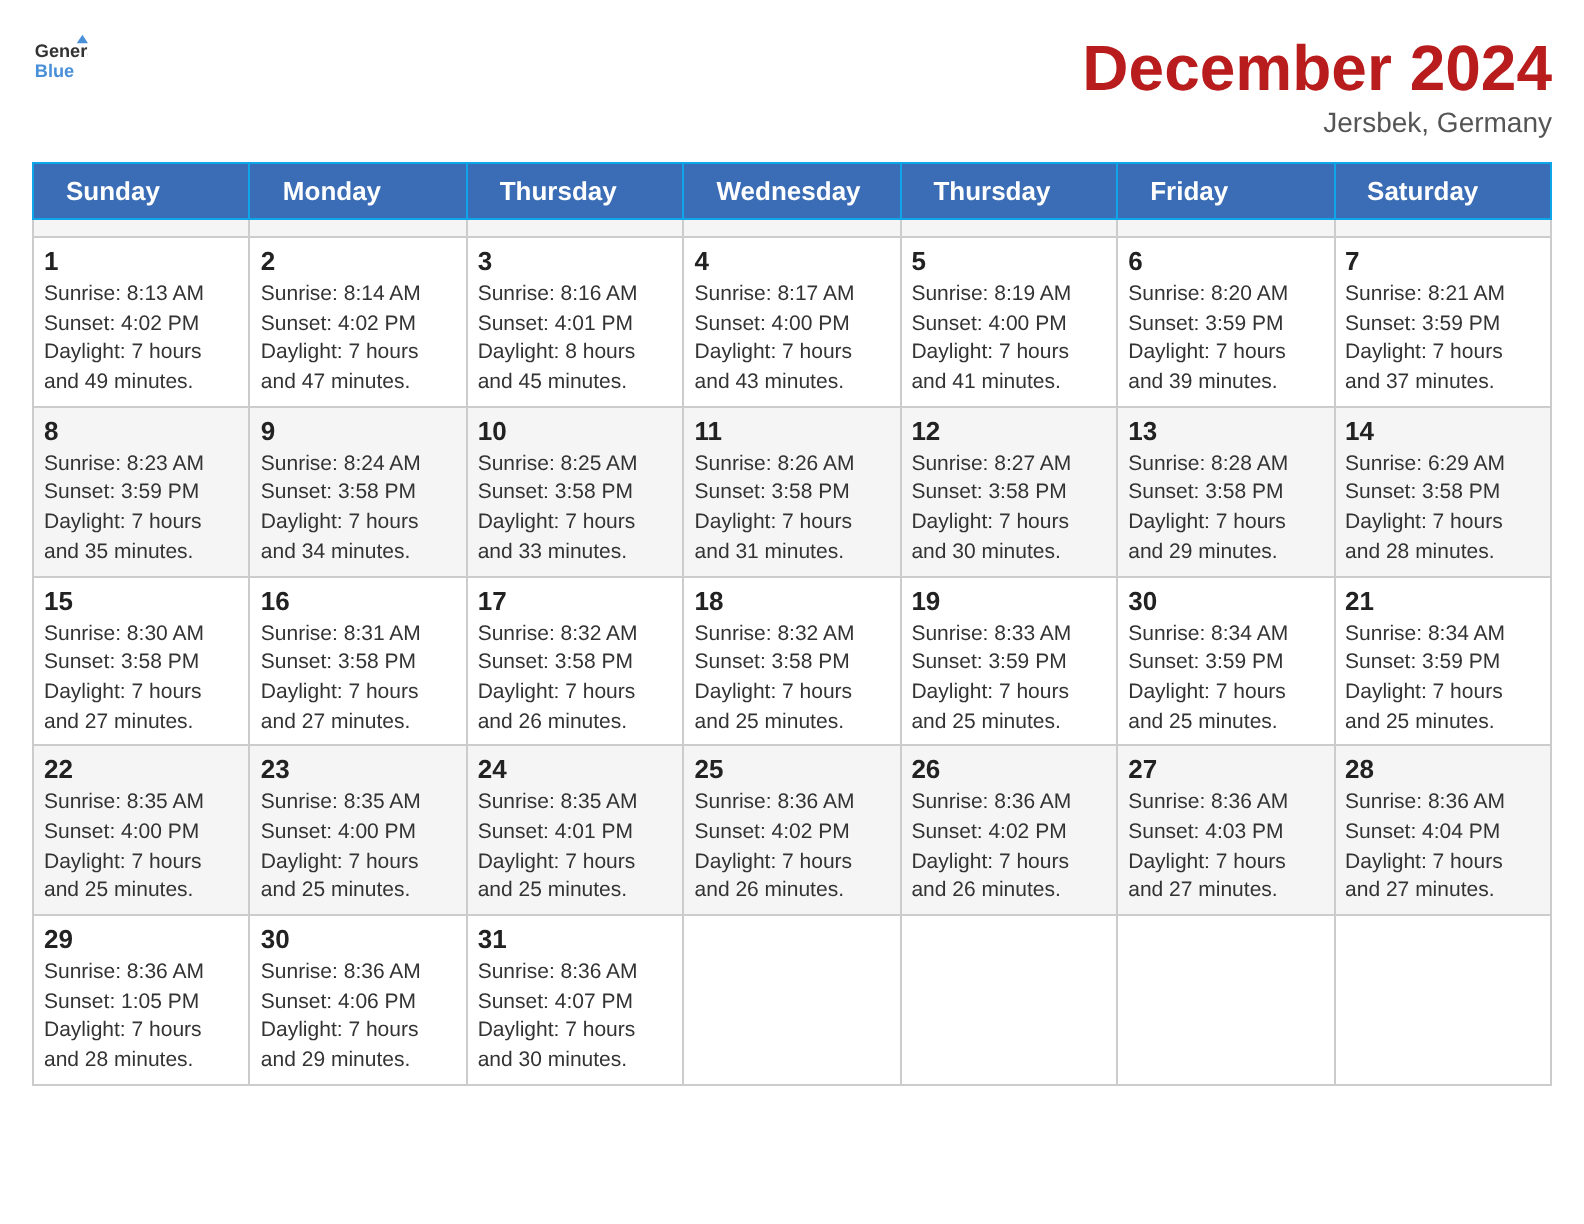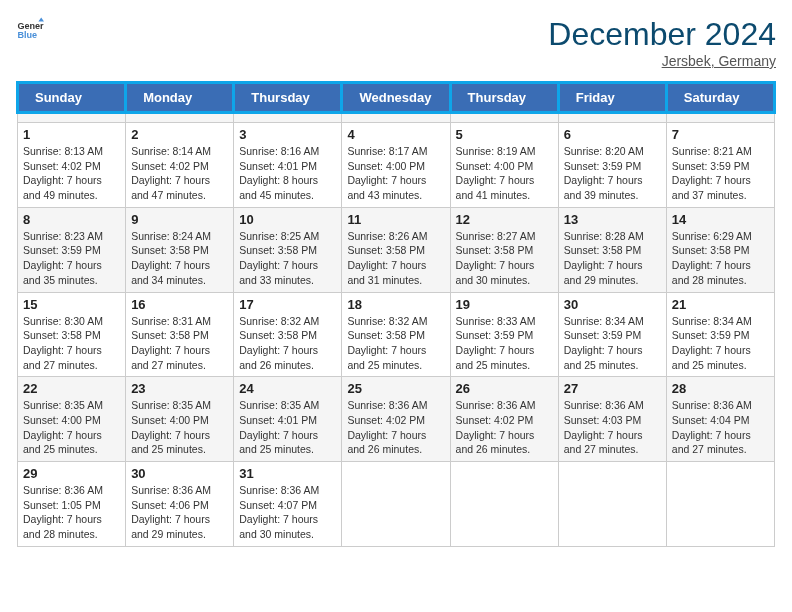--- a/index.html
+++ b/index.html
@@ -23,39 +23,38 @@
     }
     .logo-icon {
       width: 28px;
       height: 28px;
     }
     .title-area {
       text-align: right;
     }
     .month-title {
       font-size: 32px;
-      font-weight: normal;
-      color: #0c4a6e;
+      font-weight: bold;
+      color: #b91c1c;
     }
     .location {
       font-size: 14px;
       color: #555;
-      text-decoration: underline;
     }
     table {
       width: 100%;
       border-collapse: collapse;
     }
     thead tr th {
       background-color: #3a6db5;
       color: #fff;
       padding: 6px 16px;
       font-size: 13px;
       text-align: left;
-      border: 3px solid #0ea5e9;
+      border: 1px solid #0ea5e9;
     }
     tbody tr td {
       border: 1px solid #ccc;
       vertical-align: top;
       padding: 4px 5px;
       font-size: 10.5px;
       color: #333;
       width: 14.28%;
       min-height: 80px;
     }

